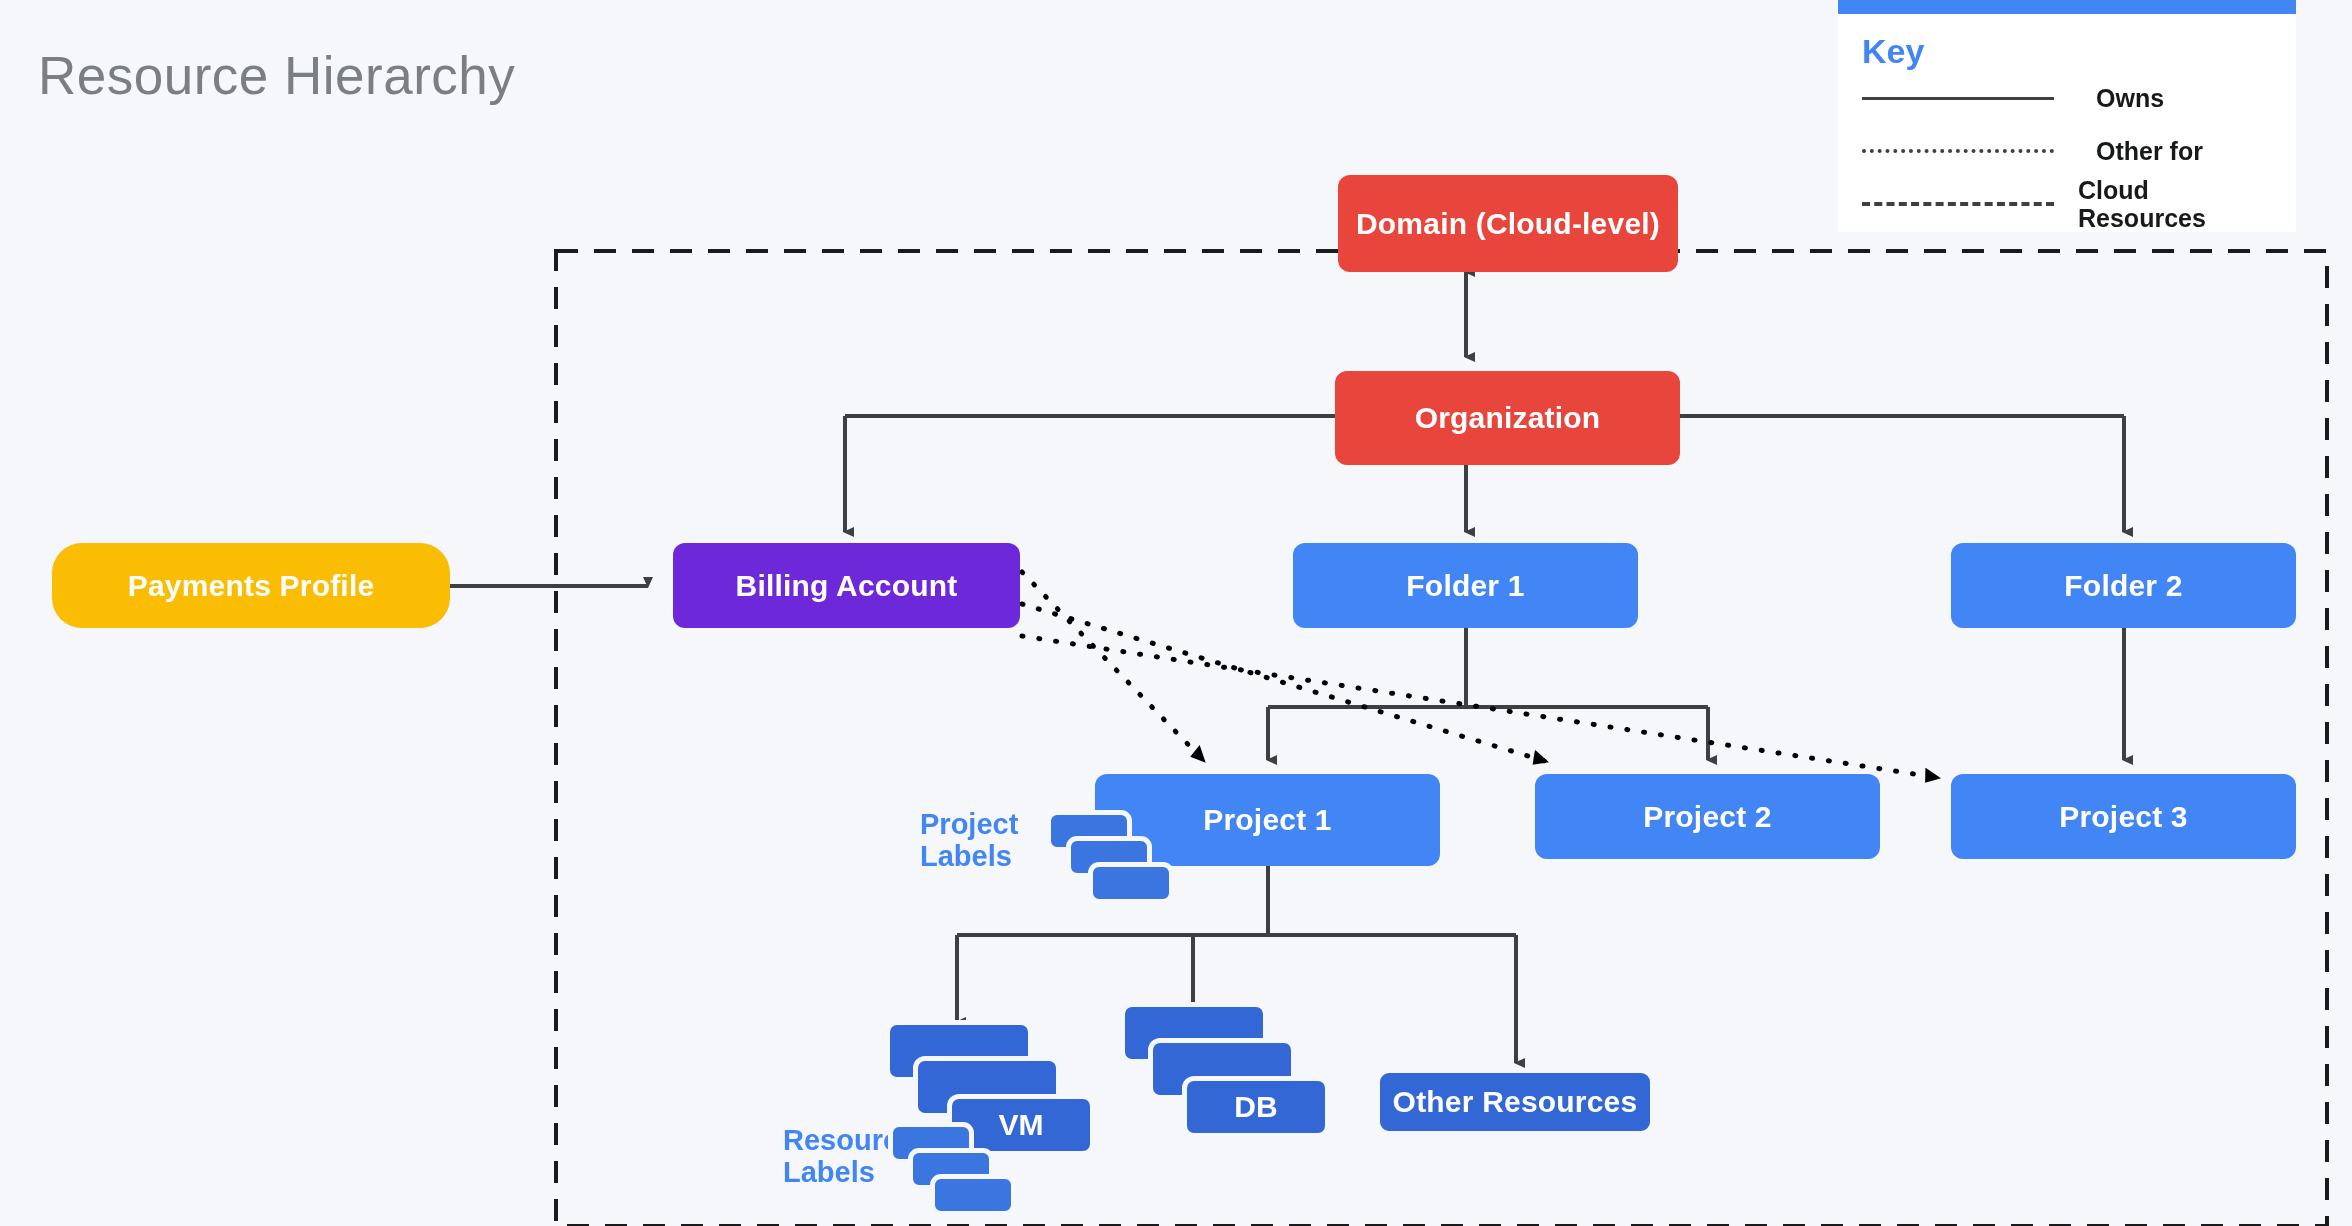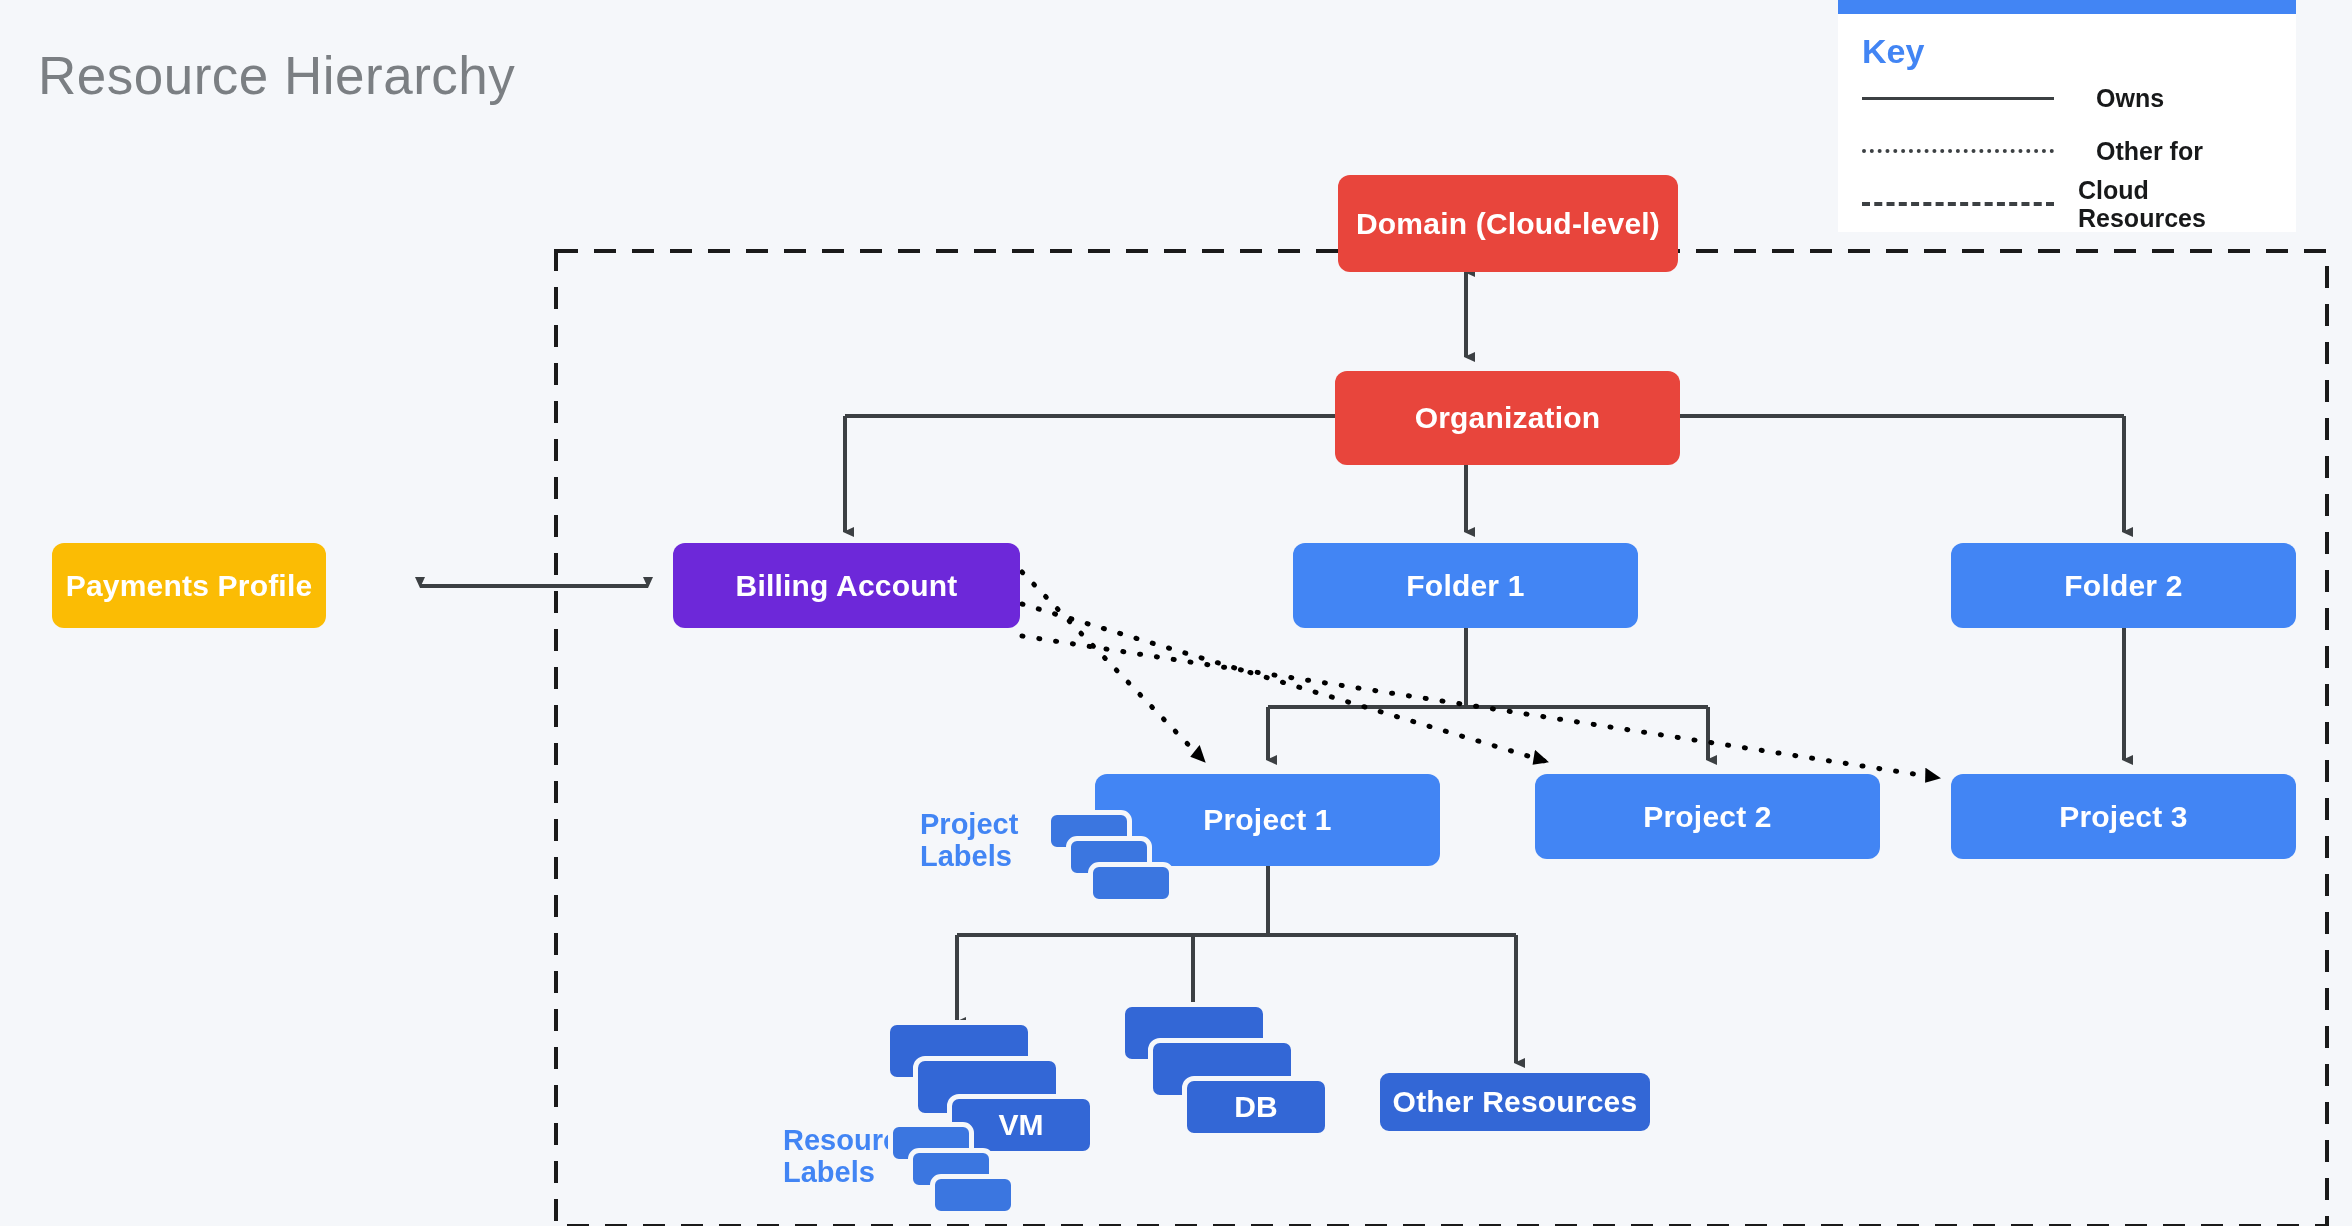--- a/index.html
+++ b/index.html
@@ -189,21 +189,21 @@
   </svg>
 
   <div class="node red" style="left:1296px; top:175px; width:340px; height:97px;">
     <span>Domain (Cloud-level)</span>
   </div>
 
   <div class="node red" style="left:1293px; top:371px; width:345px; height:94px;">
     <span>Organization</span>
   </div>
 
-  <div class="node yellow" style="left:52px; top:543px; width:274px; height:85px;">
+  <div class="node yellow" style="left:52px; top:543px; width:398px; height:85px;border-radius:30px;">
     <span>Payments Profile</span>
   </div>
 
   <div class="node green" style="left:673px; top:543px; width:347px; height:85px;">
     <span>Billing Account</span>
   </div>
 
   <div class="node blue" style="left:1293px; top:543px; width:345px; height:85px;">
     <span>Folder 1</span>
   </div>

